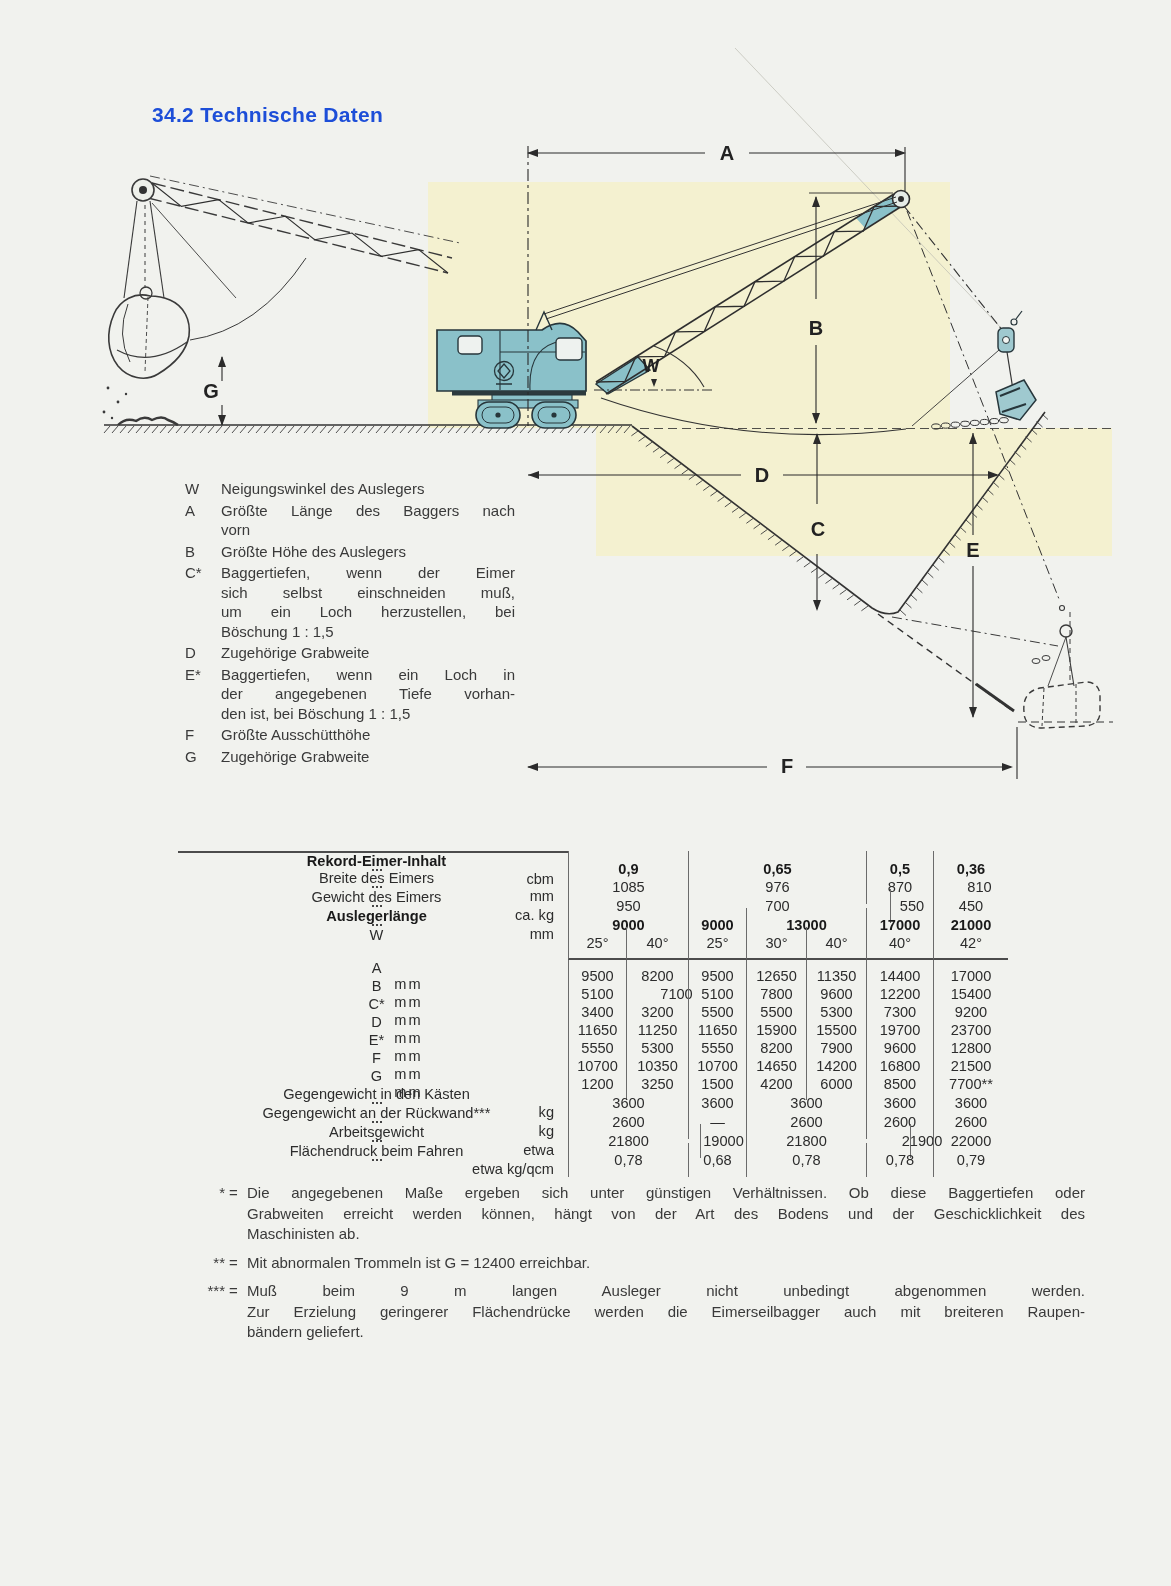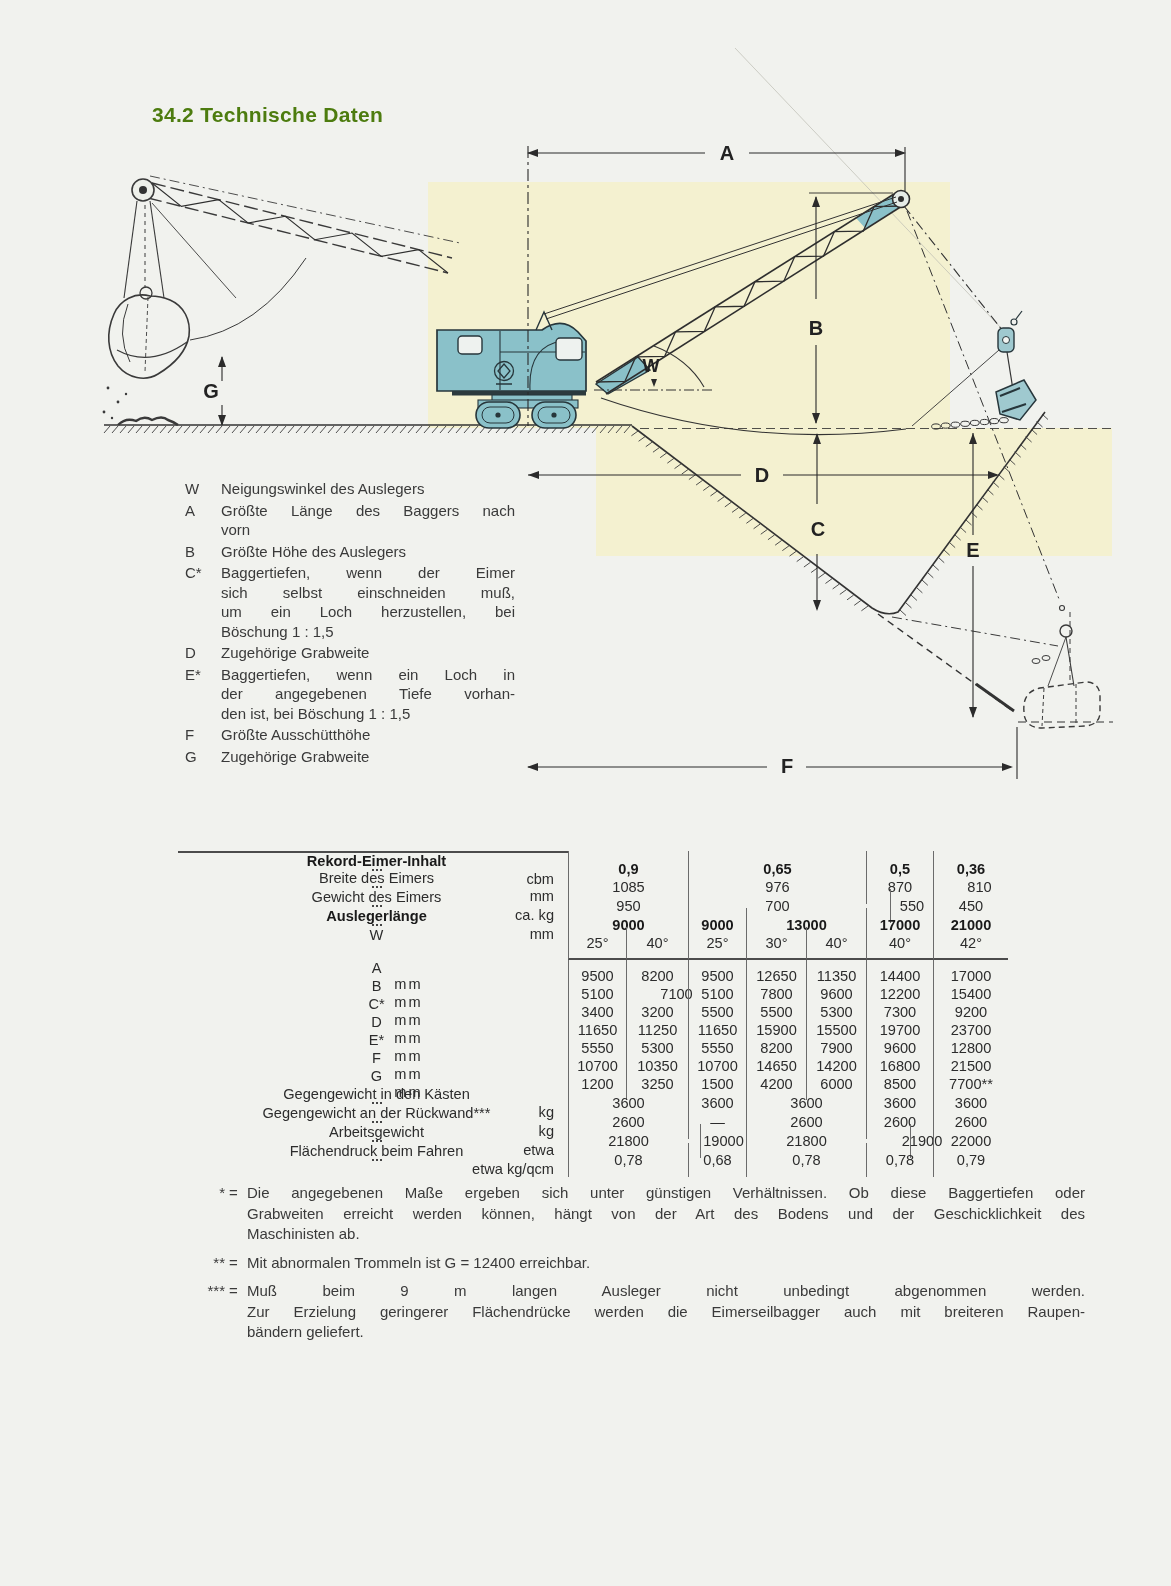--- a/index.html
+++ b/index.html
@@ -1,18 +1,18 @@
 <!DOCTYPE html>
 <html><head>
 <meta charset="utf-8">
 <style>
   html,body{margin:0;padding:0;background:#d8d8d4;}
   .page{position:relative;width:1171px;height:1586px;background:#f1f2ee;overflow:hidden;
         font-family:"Liberation Sans",sans-serif;color:#2e2e2e;}
-  .title{position:absolute;left:152px;top:103px;font-size:21px;font-weight:bold;color:#4d7c0f;letter-spacing:.3px;}
+  .title{position:absolute;left:152px;top:103px;font-size:21px;font-weight:bold;color:#1d4ed8;letter-spacing:.3px;}
   svg{position:absolute;left:0;top:0;}
   
   .legend{position:absolute;left:185px;top:479px;width:330px;font-size:15px;line-height:19.5px;color:#3a3a3a;}
   .legend-item{display:grid;grid-template-columns:36px 1fr;margin-bottom:2px;}
   .legend-key{color:#3a3a3a;}
   .legend-text div{white-space:nowrap;}
   .legend-text .jl{text-align:justify;text-align-last:justify;white-space:normal;}
   
   .spec-table{position:absolute;left:178px;top:851px;width:830px;font-size:14.6px;color:#2c2c2c;}
   .trow{display:grid;grid-template-columns:390px 58px 62px 58px 60px 60px 67px 75px;align-items:center;}

